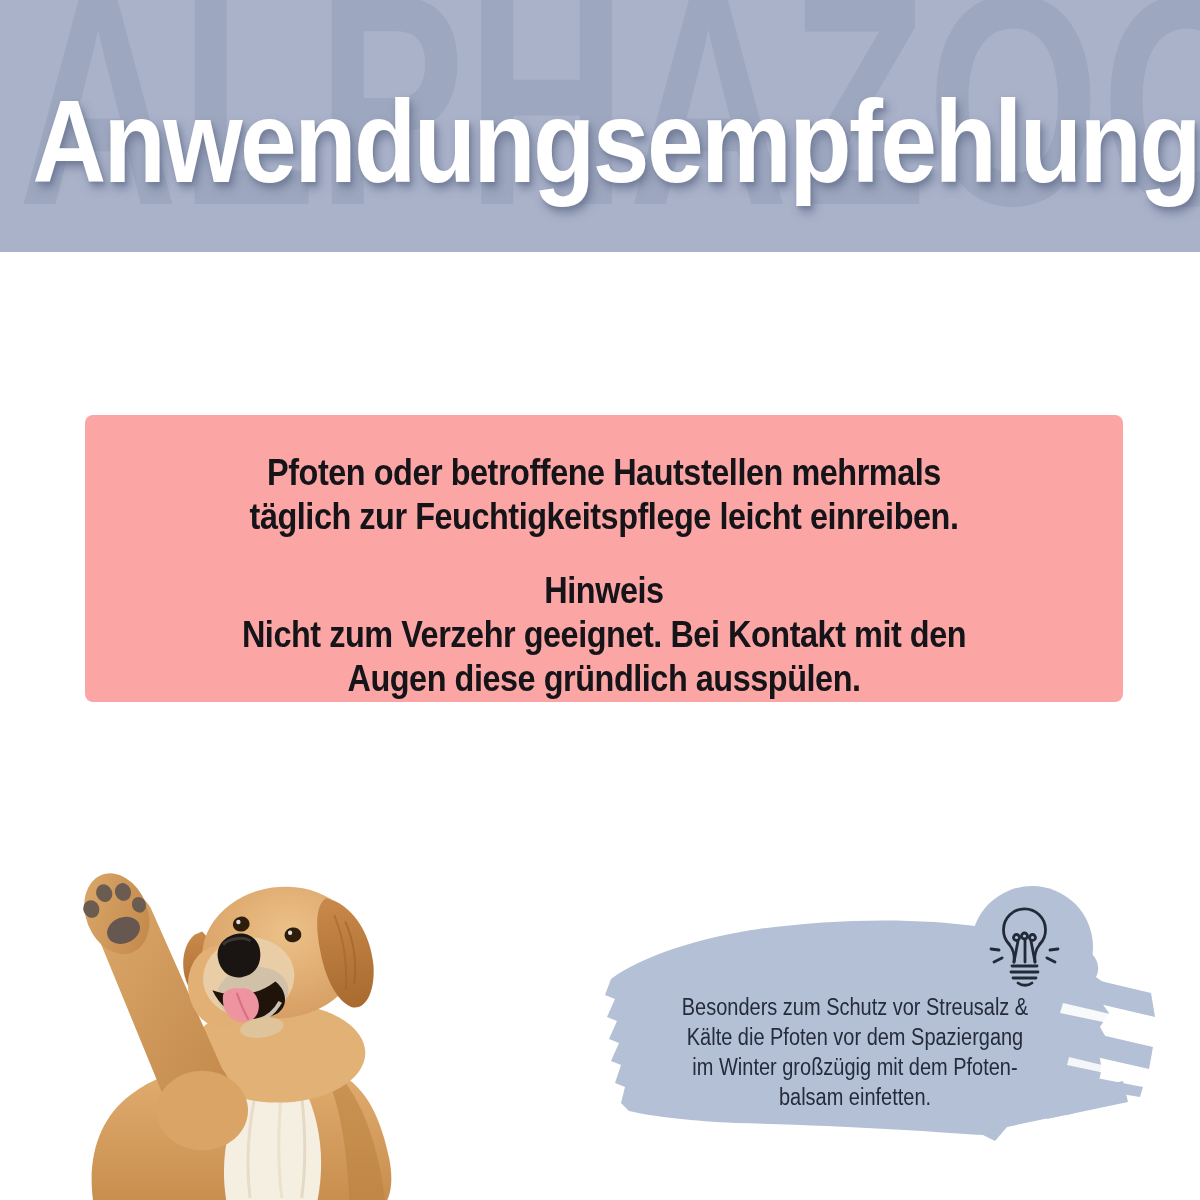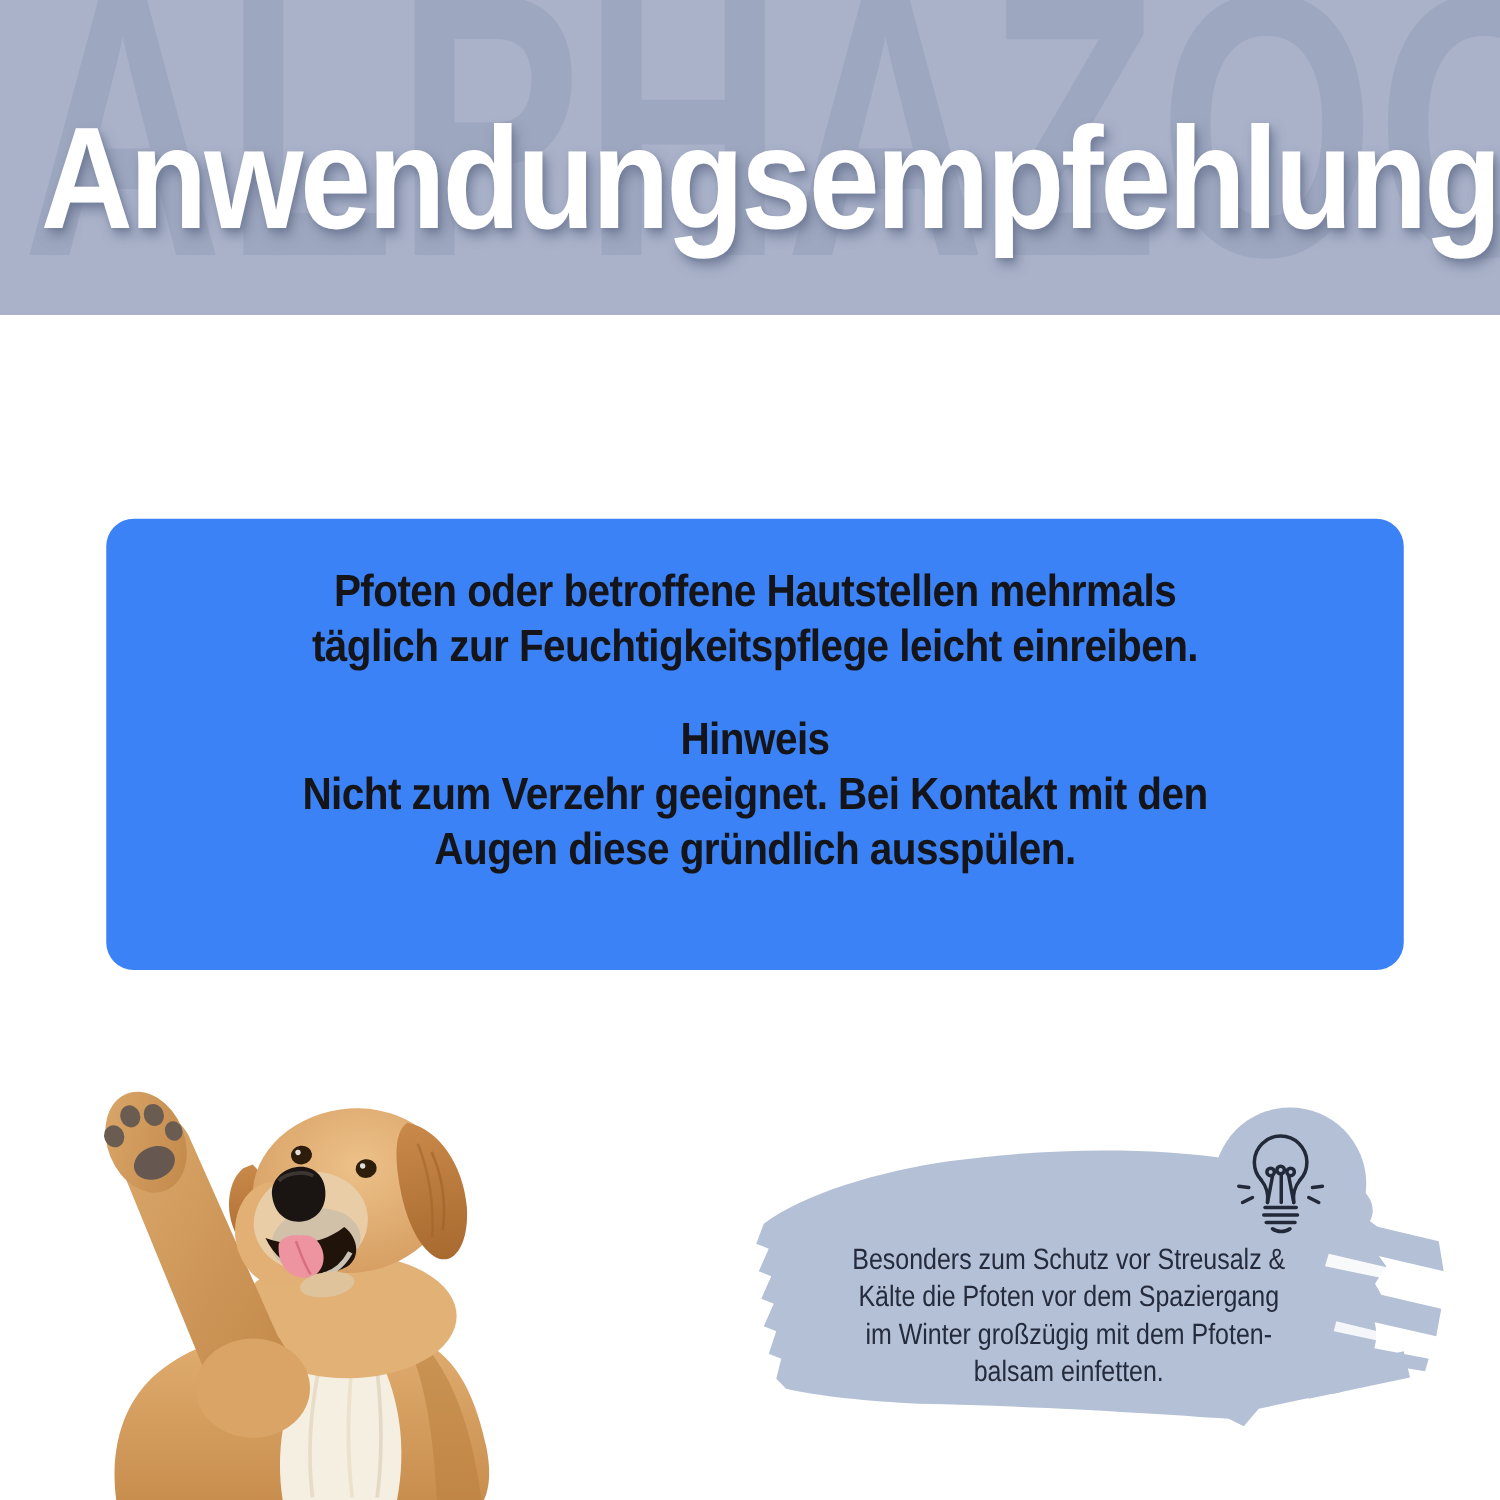--- a/index.html
+++ b/index.html
@@ -30,22 +30,22 @@
   }
   .band-title span{
     display:block;white-space:nowrap;
     font-size:116px;font-weight:bold;letter-spacing:-3px;
     color:#ffffff;
     transform:scaleX(0.88);transform-origin:center;
     text-shadow:4px 6px 10px rgba(103,114,143,0.75), 2px 3px 3px rgba(120,130,158,0.45);
   }
   
   .card{
-    position:absolute;left:85px;top:415px;width:1038px;height:361px;
-    background:#3b82f6;border-radius:22px;
+    position:absolute;left:85px;top:415px;width:1038px;height:287px;
+    background:#fca5a5;border-radius:8px;
   }
   .card-text{
     position:absolute;left:0;top:36px;width:100%;
     text-align:center;color:#141419;
     font-weight:bold;font-size:36px;line-height:44px;letter-spacing:-0.5px;
     transform:scaleX(0.90);transform-origin:center top;
   }
   .card-text .line{display:block;}
   .note-block{margin-top:30px;}
   

